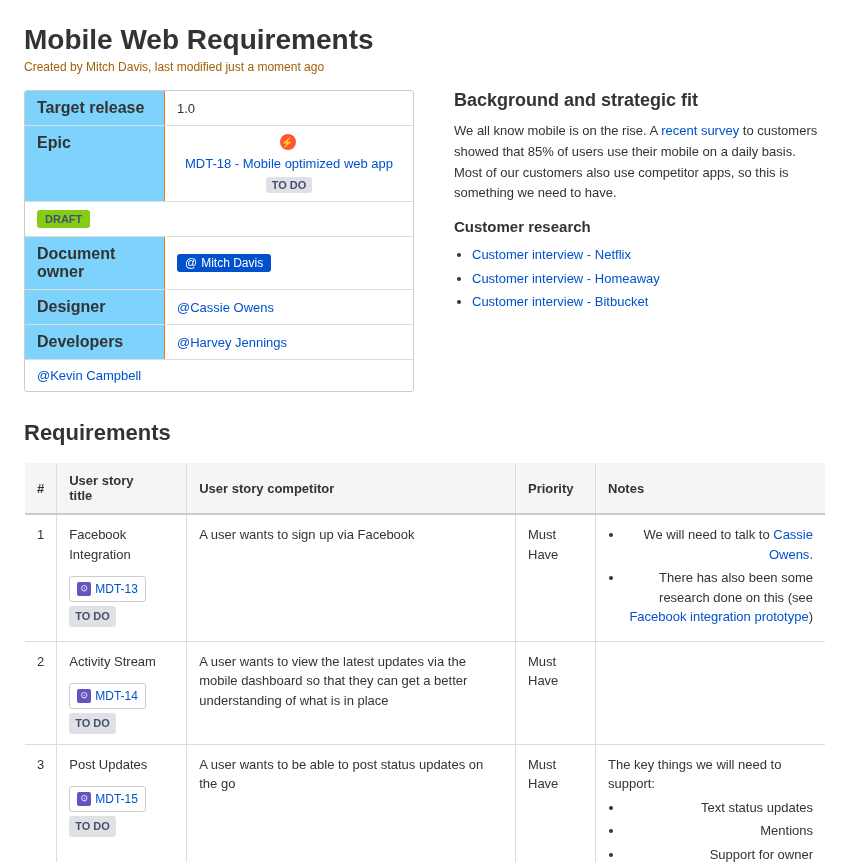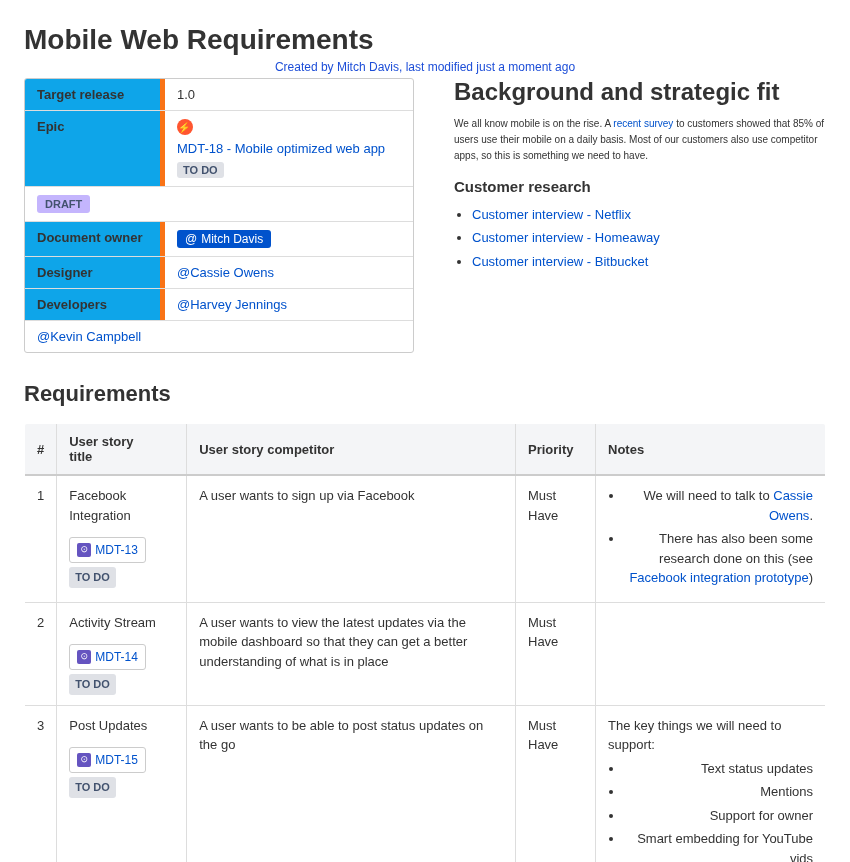--- a/index.html
+++ b/index.html
@@ -11,69 +11,69 @@
       padding: 24px;
       max-width: 850px;
     }
     h1 {
       font-size: 28px;
       font-weight: 600;
       margin-bottom: 4px;
     }
     .subtitle {
       font-size: 12px;
-      color: #1d4ed8;
-      margin-bottom: 4px;
-      text-align: center;
+      color: #a16207;
+      margin-bottom: 16px;
     }
     .top-section {
       display: flex;
       gap: 40px;
       margin-bottom: 28px;
     }
     .info-table {
       flex: 0 0 auto;
       width: 390px;
       border: 1px solid #ccc;
       border-radius: 3px;
       overflow: hidden;
     }
     .info-row {
       display: flex;
       border-bottom: 1px solid #ddd;
     }
     .info-row:last-child { border-bottom: none; }
     .info-label {
-      background: #0ea5e9;
+      background: #7dd3fc;
       font-weight: 600;
       padding: 8px 12px;
       width: 140px;
       min-width: 140px;
-      font-size: 13px;
-      border-right: 5px solid #f97316;
+      font-size: 16px;
+      border-right: 1px solid #f97316;
     }
     .info-value {
       padding: 8px 12px;
       font-size: 13px;
       display: flex;
       align-items: center;
       gap: 6px;
       flex-wrap: wrap;
+      justify-content: center;
     }
     .badge-todo {
       background: #dfe1e6;
       color: #42526e;
       font-size: 11px;
       font-weight: 700;
       padding: 2px 6px;
       border-radius: 3px;
       text-transform: uppercase;
     }
     .badge-draft {
-      background: #c4b5fd;
+      background: #84cc16;
       color: #42526e;
       font-size: 11px;
       font-weight: 700;
       padding: 3px 8px;
       border-radius: 3px;
       text-transform: uppercase;
     }
     .tag-blue {
       background: #0052cc;
       color: #fff;
@@ -86,26 +86,26 @@
     }
     .mention {
       color: #0052cc;
       font-size: 13px;
     }
     .mention::before { content: '@'; }
     .right-panel {
       flex: 1;
     }
     .right-panel h2 {
-      font-size: 24px;
+      font-size: 18px;
       font-weight: 600;
       margin-bottom: 10px;
     }
     .right-panel p {
-      font-size: 10px;
+      font-size: 13px;
       line-height: 1.6;
       margin-bottom: 14px;
     }
     .right-panel a, a {
       color: #0052cc;
       text-decoration: none;
     }
     .right-panel h3 {
       font-size: 15px;
       font-weight: 700;

